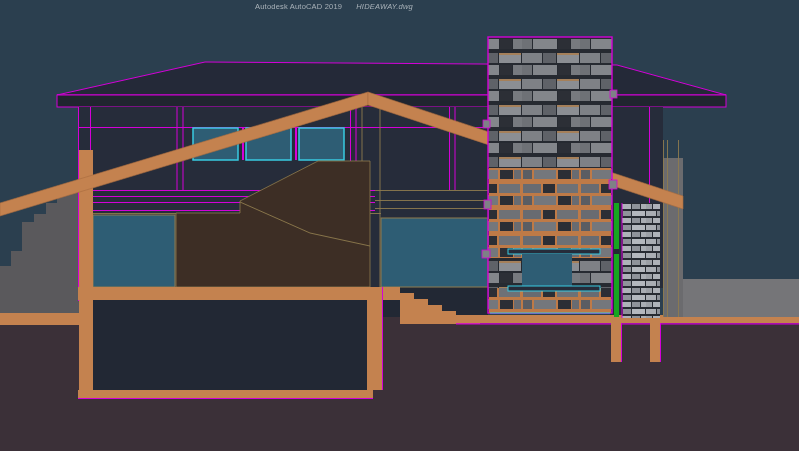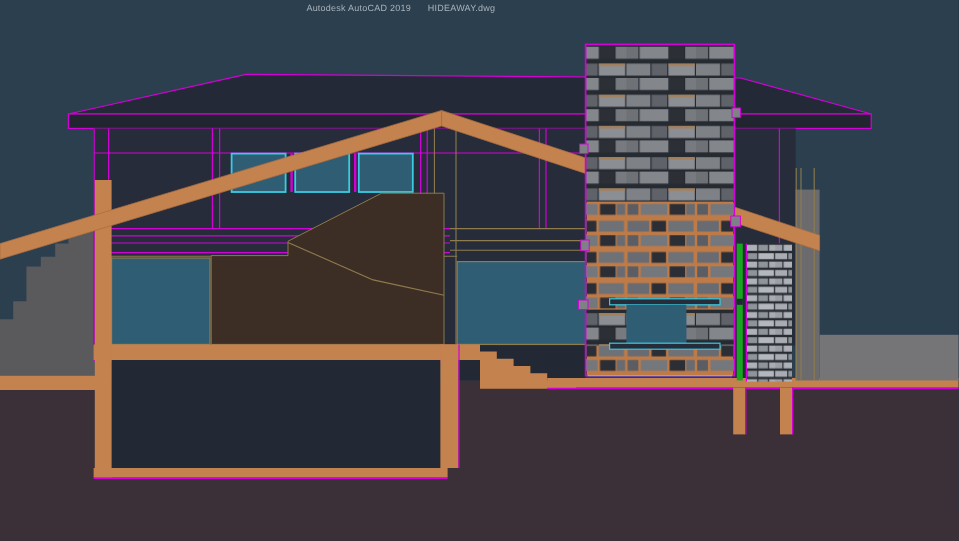--- a/index.html
+++ b/index.html
@@ -1,20 +1,20 @@
 <!DOCTYPE html>
 <html style="--slate: #2B3F4F; --roofTop: #242938; --roofFace: #20252F; --wall: #262C3A; --basementNavy: #222834; --ground: #3B3038; --grayLeft: #5A595C; --grayRight: #757578; --grayCol: #6B6B6E; --orange: #C4824F; --orangeDark: #A86C40; --magenta: #D400D8; --cyan: #39CBE2; --teal: #2E5D74; --brown: #3D2E25; --tan: #8F7C4E; --green: #17A520; --stoneGray: #7E8186; --stoneJoint: #262A31; --stoneMortar: #BE7A47; --titleText: #A9B2B9;"><head>
 <meta charset="utf-8">
 <style>
   html,body{margin:0;padding:0;background:#1e2a33;}
   #app{position:relative;width:799px;height:451px;overflow:hidden;background:var(--slate);
        font-family:"Liberation Sans", sans-serif;}
   #titlebar{position:absolute;top:2px;left:334px;transform:translateX(-50%);z-index:5;
             color:var(--titleText);font-size:7.5px;letter-spacing:.2px;white-space:nowrap;}
-  #titlebar .doc{margin-left:14px;}
+  #titlebar .doc{margin-left:14px;font-style:italic;}
   #cad{position:absolute;inset:0;}
   .f-slate{fill:var(--slate)}
   .f-ground{fill:var(--ground)}
   .f-grayL{fill:var(--grayLeft)}
   .f-grayR{fill:var(--grayRight)}
   .f-grayC{fill:var(--grayCol)}
   .f-roof{fill:var(--roofTop);stroke:var(--magenta);stroke-width:1}
   .f-fascia{fill:var(--roofFace);stroke:var(--magenta);stroke-width:1}
   .f-wall{fill:var(--wall)}
   .f-navy{fill:var(--basementNavy)}

